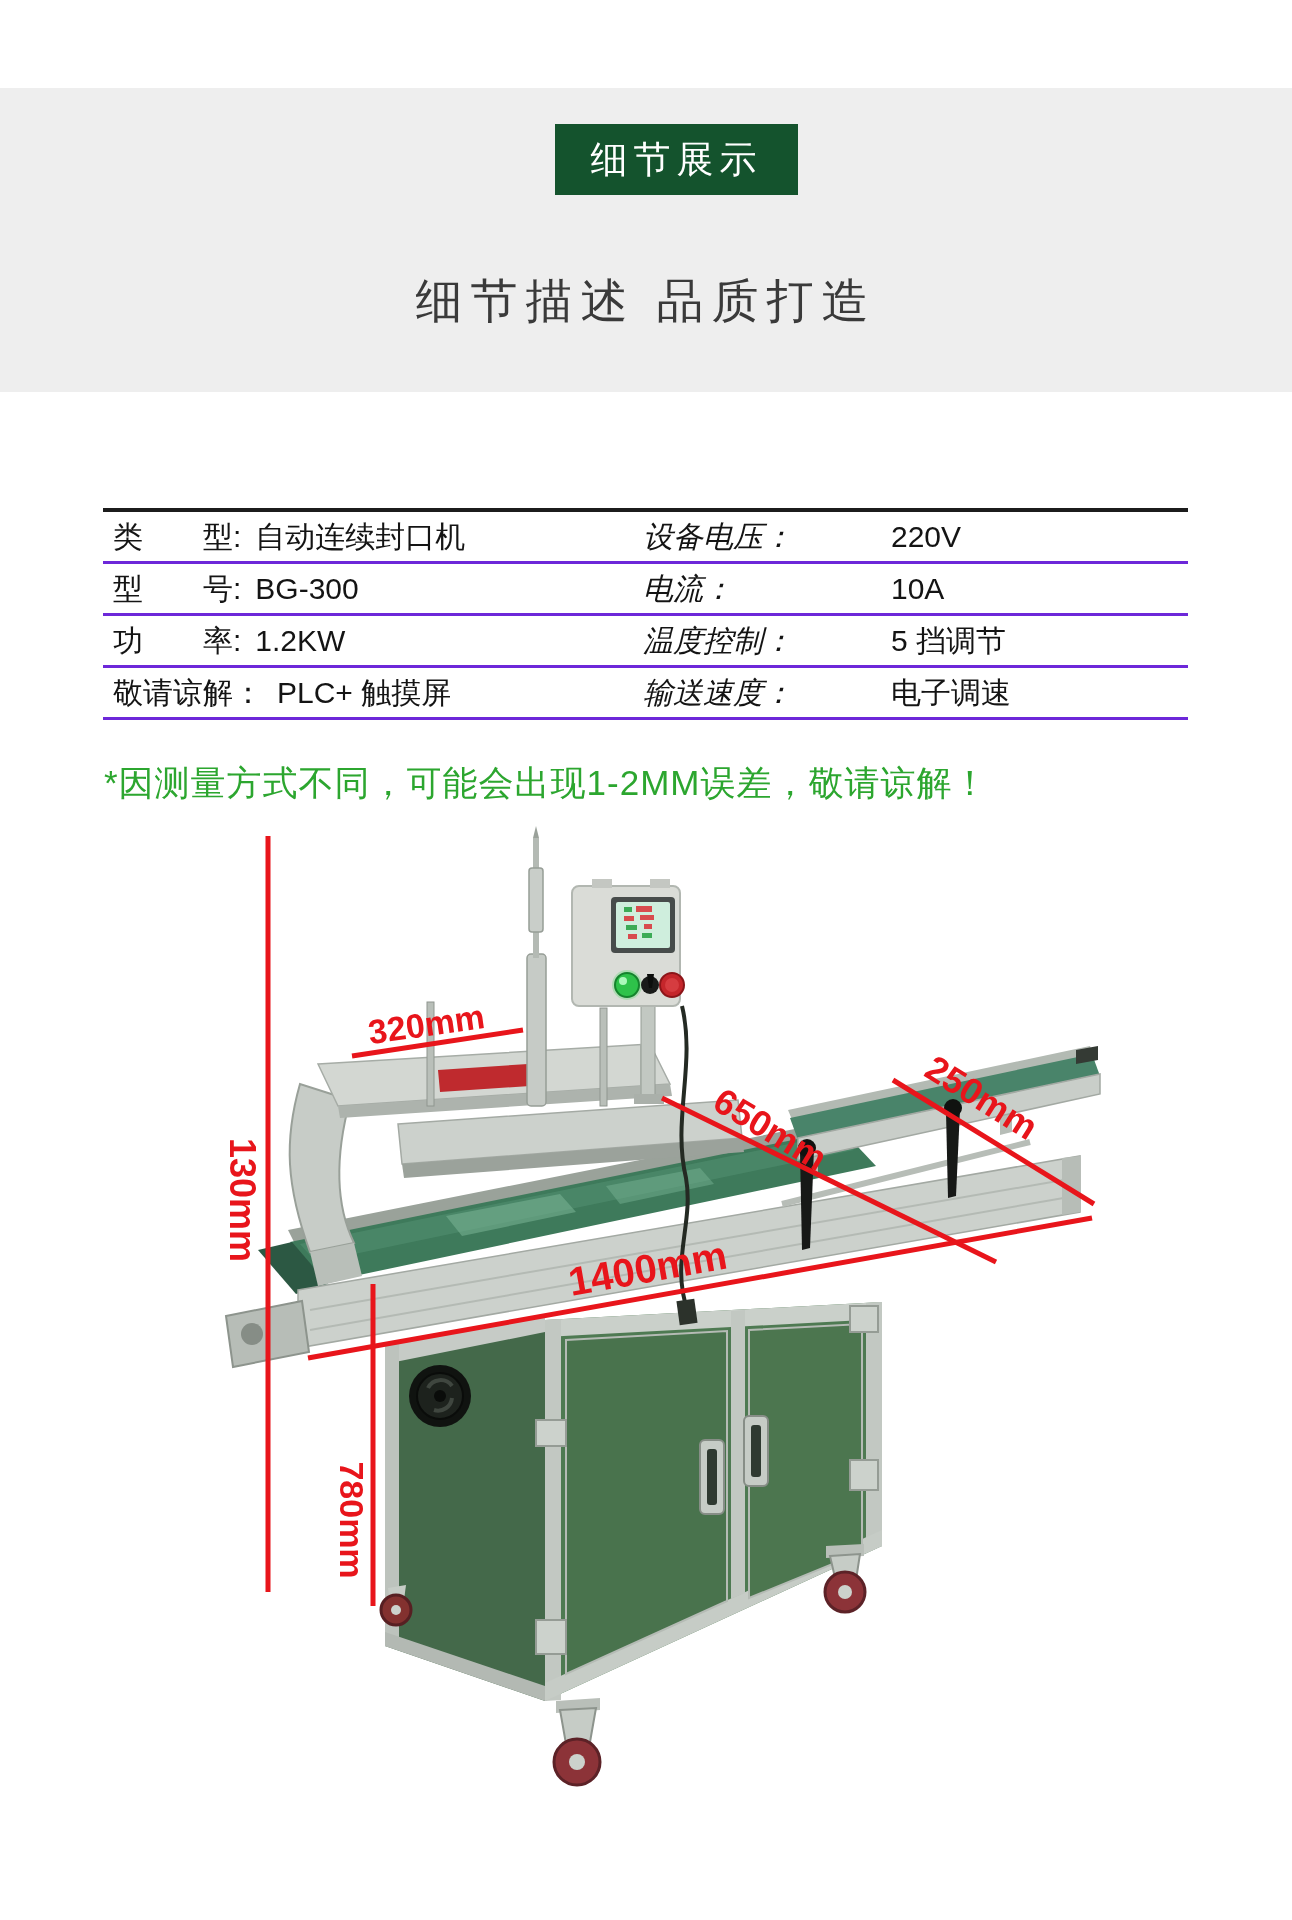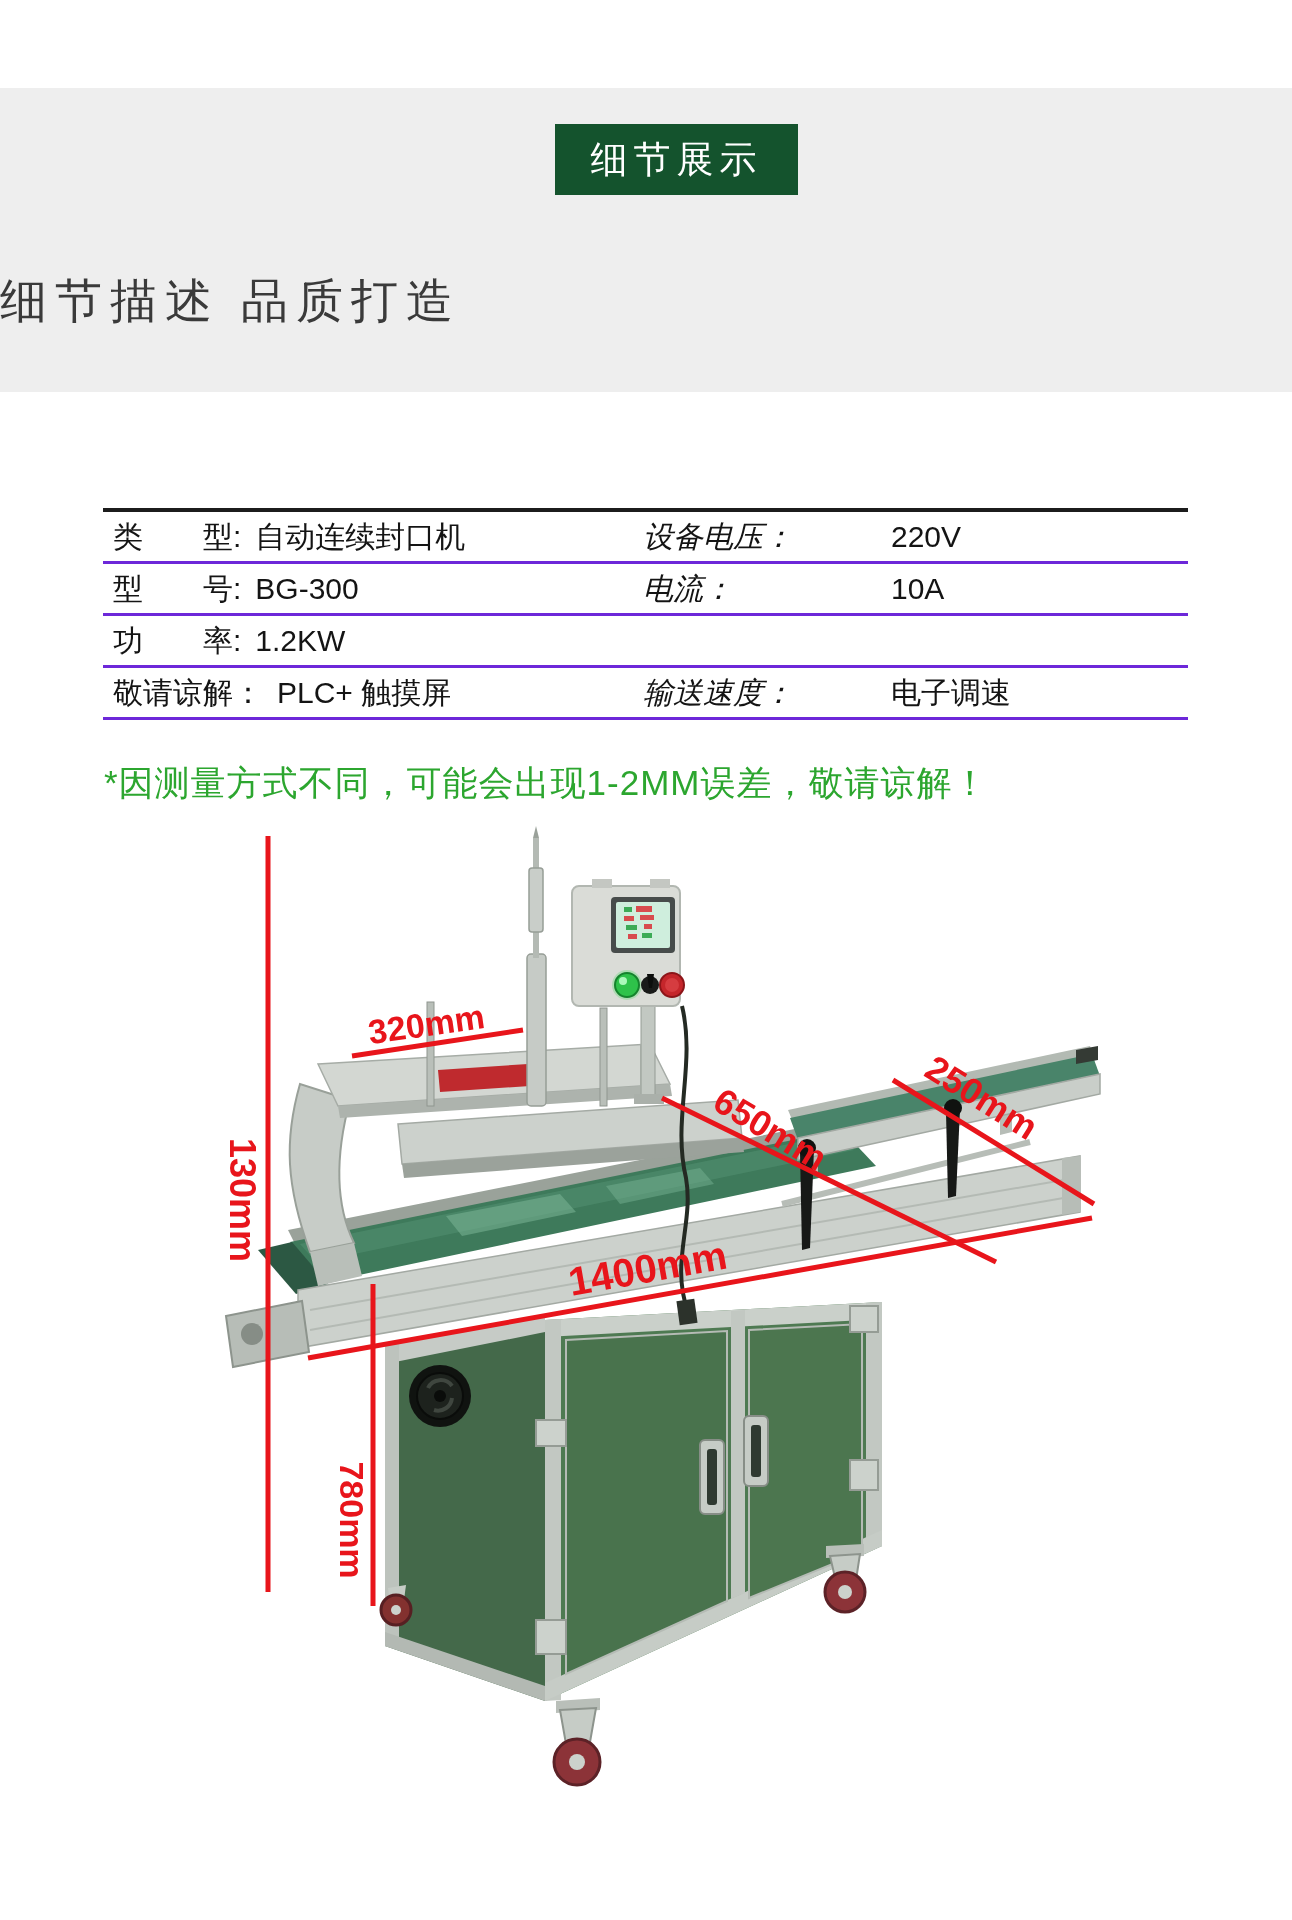--- a/index.html
+++ b/index.html
@@ -8,21 +8,21 @@
     font-family:"Liberation Sans","DejaVu Sans",sans-serif;
     -webkit-font-smoothing:antialiased;
   }
   
   .band{position:absolute;left:0;top:88px;width:1292px;height:304px;background:#eeeeee;}
   .badge{
     position:absolute;left:523px;top:36px;width:243px;height:71px;background:#14532d;
     color:#ffffff;font-size:37px;letter-spacing:6px;text-align:center;line-height:71px;margin-left:32px;
   }
   .hero-title{
-    position:absolute;left:0;top:182px;width:1292px;
+    position:absolute;left:0;top:182px;width:1292px;text-align:center;
     font-size:47px;color:#3a3a3a;letter-spacing:8px;
   }
   
   .spec{position:absolute;left:103px;top:508px;width:1085px;border-top:4px solid #1c1c1c;}
   .spec-row{display:flex;height:49px;line-height:49px;border-bottom:3px solid #6d28d9;
     font-size:30px;color:#141414;}
   .cell-l{width:540px;padding-left:10px;box-sizing:border-box;white-space:nowrap;}
   .cell-l .val{margin-left:14px;}
   .cell-r{flex:1;display:flex;white-space:nowrap;}
   .cell-r .lab{width:248px;text-align:left;display:inline-block;font-style:italic;}
@@ -53,20 +53,24 @@
   </div>
   <div class="spec-row">
     <div class="cell-l"><span>型　　号:</span><span class="val">BG-300</span></div>
     <div class="cell-r">
         <span class="lab">电流：</span>
         <span class="val">10A</span>
       </div>
   </div>
   <div class="spec-row">
     <div class="cell-l"><span>功　　率:</span><span class="val">1.2KW</span></div>
+    <div class="cell-r">
+        <span class="lab">温度控制：</span>
+        <span class="val">5 挡调节</span>
+      </div>
   </div>
   <div class="spec-row">
     <div class="cell-l"><span>敬请谅解：</span><span class="val">PLC+ 触摸屏</span></div>
     <div class="cell-r">
         <span class="lab">输送速度：</span>
         <span class="val">电子调速</span>
       </div>
   </div>
 </div>
 

